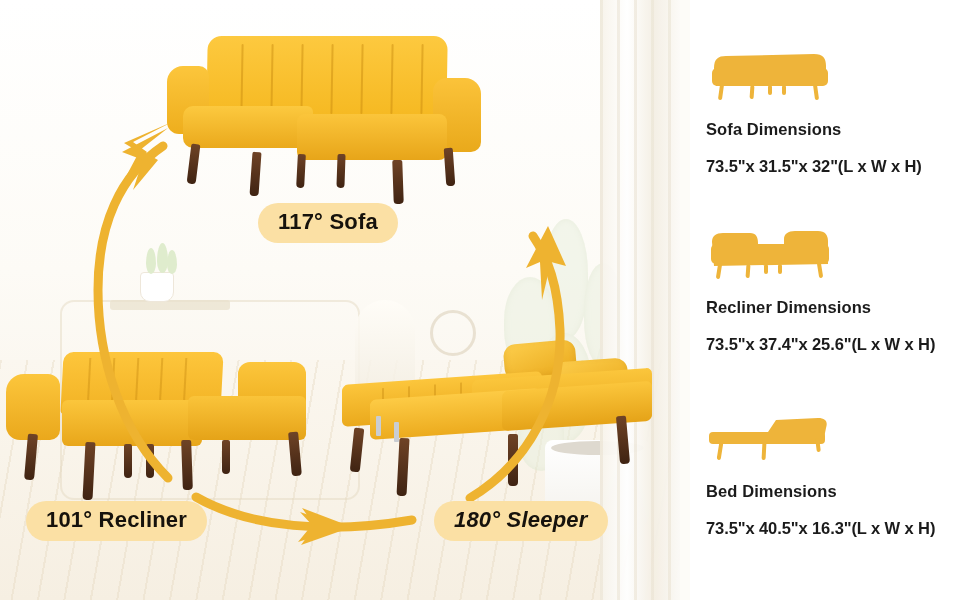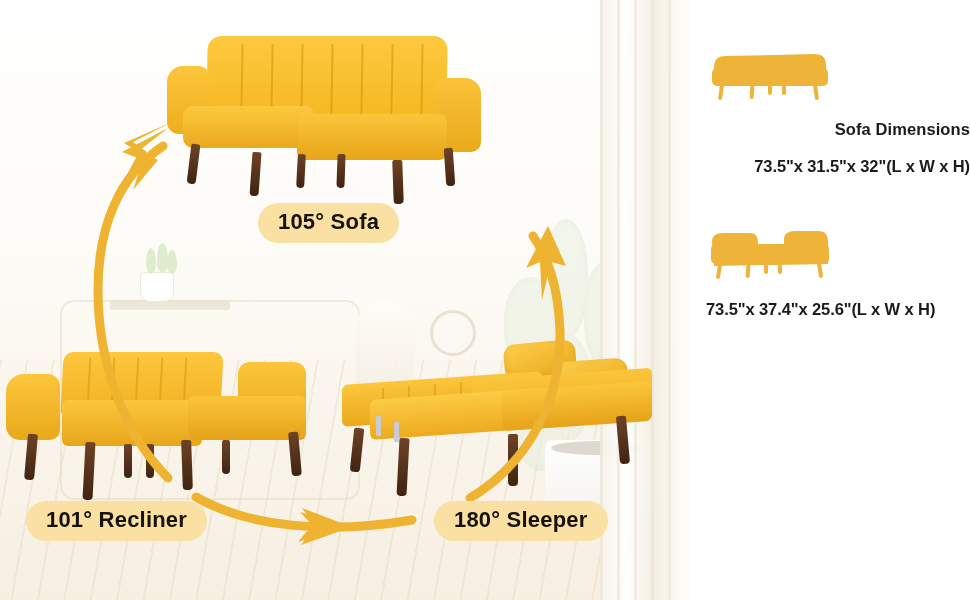--- a/index.html
+++ b/index.html
@@ -78,21 +78,21 @@
     padding:7px 20px 9px;
     font-size:22px;
     font-weight:600;
     color:#16120c;
     letter-spacing:.2px;
     white-space:nowrap;
     line-height:1.1;
   }
   #badge-sofa{ left:258px; top:203px; }
   #badge-recliner{ left:26px; top:501px; }
-  #badge-sleeper{ left:434px; top:501px; }
+  #badge-sleeper{ left:434px; top:501px;font-style:italic; }
 
   .headline{
     position:absolute; left:146px; top:278px;
     font-size:24.5px; font-weight:800; color:#141414;
     letter-spacing:-.2px; white-space:nowrap;
   }
 
   
   .ph{ position:absolute; }
   .leg{
@@ -182,21 +182,21 @@
   #sleeper-photo .hinge{
     position:absolute; width:5px; height:20px; background:#c9cdd2; border-radius:1px;
   }
 
   
   .panel{
     position:absolute; left:690px; top:0; width:280px; height:600px;
     background:#ffffff;
   }
   .dim-block{ position:absolute; left:0; width:280px; }
-  #block-0{ top:46px;text-align:right; }
+  #block-0{ top:46px; }
   #block-1{ top:224px; }
   #block-2{ top:408px; }
 
   .dim-icon{ position:relative; width:130px; height:58px; margin-left:16px; }
   .dim-title{
     margin:16px 0 0 16px; font-size:16.5px; font-weight:700; color:#1b1b1b; letter-spacing:.1px;
   }
   .dim-value{
     margin:18px 0 0 16px; font-size:16.5px; font-weight:700; color:#1b1b1b; letter-spacing:-.1px;
     white-space:nowrap;
@@ -309,21 +309,21 @@
       <polygon points="172,122 133,142 147,152 121,186 139,152 124,143" fill="#eeb330" transform="translate(0,0)"></polygon>
       <polygon points="168,128 122,152 143,160 133,190 158,160 140,150" fill="#eeb330"></polygon>
 
       <polygon points="345,527 300,512 312,525 298,542" fill="#eeb330"></polygon>
       <polygon points="352,527 302,508 315,526 301,545" fill="#eeb330"></polygon>
 
       <polygon points="548,226 526,268 540,262 542,300 551,262 566,266" fill="#eeb330"></polygon>
     </svg>
 
 
-    <div id="badge-sofa" class="badge">105° Sofa</div>
+    <div id="badge-sofa" class="badge">117° Sofa</div>
     <div id="badge-recliner" class="badge">101° Recliner</div>
     <div id="badge-sleeper" class="badge">180° Sleeper</div>
   </div>
 
   <div class="panel">
 
     <div id="block-0" class="dim-block">
       <div class="dim-icon">
         <svg viewBox="0 0 130 58" width="130" height="58">
           <path d="M8,22 C8,13 12,10 20,10 L108,8 C117,8 120,12 120,20 L120,38 L10,40 Z" fill="#eeb43a"></path>
@@ -344,18 +344,32 @@
         <svg viewBox="0 0 130 58" width="130" height="58">
           <path d="M6,18 C6,12 10,9 17,9 L44,9 C50,9 52,13 52,19 L52,24 L78,22 L78,15 C78,10 82,7 89,7 L112,7 C119,7 122,11 122,17 L122,40 L8,42 Z" fill="#eeb43a"></path>
           <rect x="5" y="20" width="118" height="20" rx="5" fill="#eeb43a"></rect>
           <rect x="11" y="39" width="4" height="16" rx="2" fill="#eeb43a" transform="rotate(9 13 47)"></rect>
           <rect x="40" y="40" width="4" height="14" rx="2" fill="#eeb43a" transform="rotate(4 42 47)"></rect>
           <rect x="58" y="40" width="4" height="10" rx="2" fill="#eeb43a"></rect>
           <rect x="72" y="40" width="4" height="10" rx="2" fill="#eeb43a"></rect>
           <rect x="112" y="38" width="4" height="16" rx="2" fill="#eeb43a" transform="rotate(-9 114 46)"></rect>
         </svg>
       </div>
+      <div class="dim-title">Recliner Dimensions</div>
       <div class="dim-value">73.5"x 37.4"x 25.6"(L x W x H)</div>
     </div>
 
+    <div id="block-2" class="dim-block">
+      <div class="dim-icon">
+        <svg viewBox="0 0 130 58" width="130" height="58">
+          <path d="M4,26 L62,24 L70,12 L112,10 C120,10 122,14 120,20 L118,30 L10,34 Z" fill="#eeb43a"></path>
+          <rect x="3" y="24" width="116" height="12" rx="4" fill="#eeb43a"></rect>
+          <rect x="12" y="34" width="4" height="18" rx="2" fill="#eeb43a" transform="rotate(9 14 43)"></rect>
+          <rect x="56" y="34" width="4" height="18" rx="2" fill="#eeb43a" transform="rotate(3 58 43)"></rect>
+          <rect x="110" y="30" width="4" height="14" rx="2" fill="#eeb43a" transform="rotate(-7 112 37)"></rect>
+        </svg>
+      </div>
+      <div class="dim-title">Bed Dimensions</div>
+      <div class="dim-value">73.5"x 40.5"x 16.3"(L x W x H)</div>
+    </div>
 
   </div>
 </div>
 
 </body></html>

